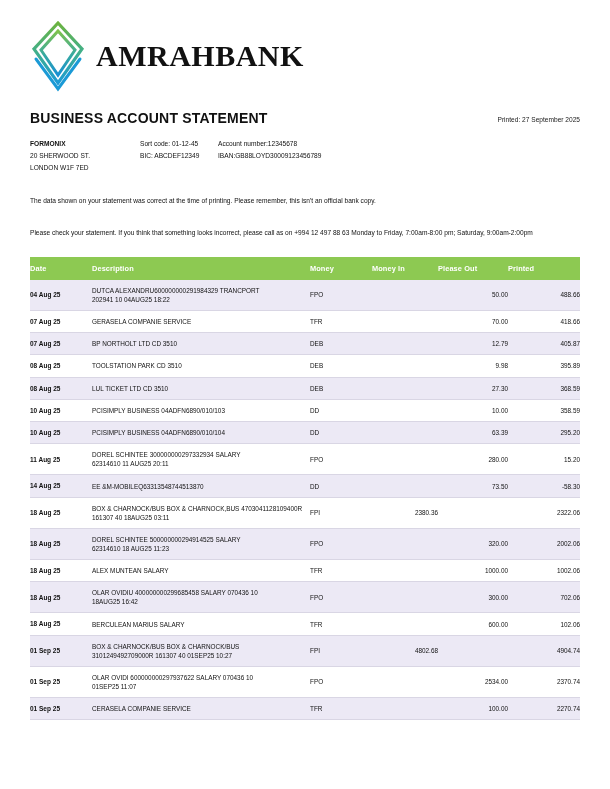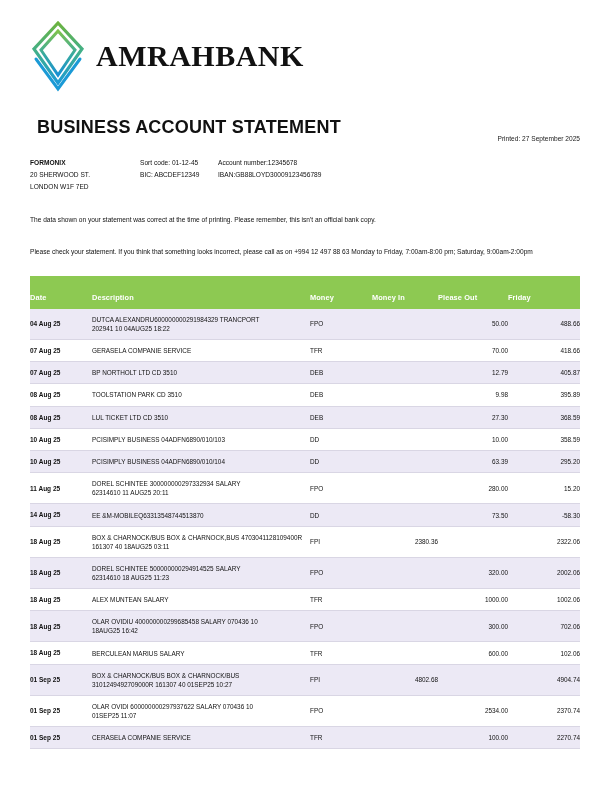--- a/index.html
+++ b/index.html
@@ -49,25 +49,25 @@
   }
 
   
   .title-row {
     margin-top: 24px;
     display: flex;
     align-items: flex-end;
     justify-content: space-between;
   }
   .doc-title {
-    font-size: 18px;
+    font-size: 14px;
     font-weight: 700;
     letter-spacing: 0.2px;
     color: #111;
-    margin: 7px;
+    margin: 0;
   }
   .printed {
     font-size: 6.6px;
     color: #1a1a1a;
     padding-bottom: 3px;
     white-space: nowrap;
   }
 
   
   .info-block {
@@ -105,21 +105,21 @@
     width: 100%;
     border-collapse: collapse;
     table-layout: fixed;
     font-size: 6.4px;
   }
   table.stmt thead th {
     background: #8DC952;
     color: #ffffff;
     font-size: 7.4px;
     font-weight: 700;
-    padding: 17px 0 7px 0;
+    padding: 7px 0 7px 0;
     text-align: left;
     vertical-align: middle;
     letter-spacing: 0.1px;
   }
   th.c-date   { width: 62px;  padding-left: 6px; }
   th.c-desc   { width: 218px; padding-left: 6px; }
   th.c-type   { width: 62px;  text-align: left; padding-left: 4px;}
   th.c-in     { width: 66px;  text-align: right; padding-right: 6px; margin-left: 44px; }
   th.c-out    { width: 70px;  text-align: right; padding-right: 6px; }
   th.c-bal    { width: 72px;  text-align: right; padding-right: 4px; }
@@ -198,21 +198,21 @@
 
   <div class="tbl-wrap">
     <table class="stmt">
       <thead>
         <tr>
           <th class="c-date">Date</th>
           <th class="c-desc">Description</th>
           <th class="c-type">Money</th>
           <th class="c-in">Money In</th>
           <th class="c-out">Please Out</th>
-          <th class="c-bal">Friday</th>
+          <th class="c-bal">Printed</th>
         </tr>
       </thead>
       <tbody id="tbody">
           <tr class="odd">
             <td class="c-date">04 Aug 25</td>
             <td class="c-desc"><span>DUTCA ALEXANDRU600000000291984329 TRANCPORT</span><span class="desc-l2">202941 10 04AUG25 18:22</span></td>
             <td class="c-type">FPO</td>
             <td class="c-in"></td>
             <td class="c-out">50.00</td>
             <td class="c-bal">488.66</td>

